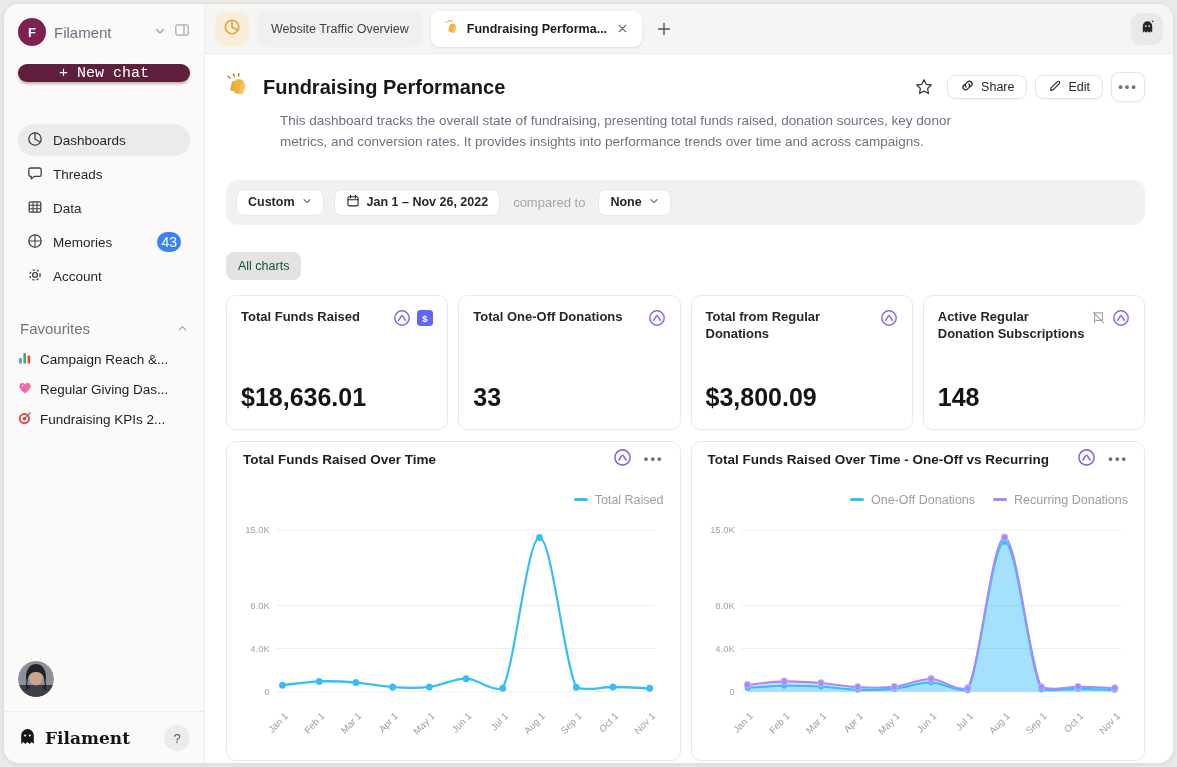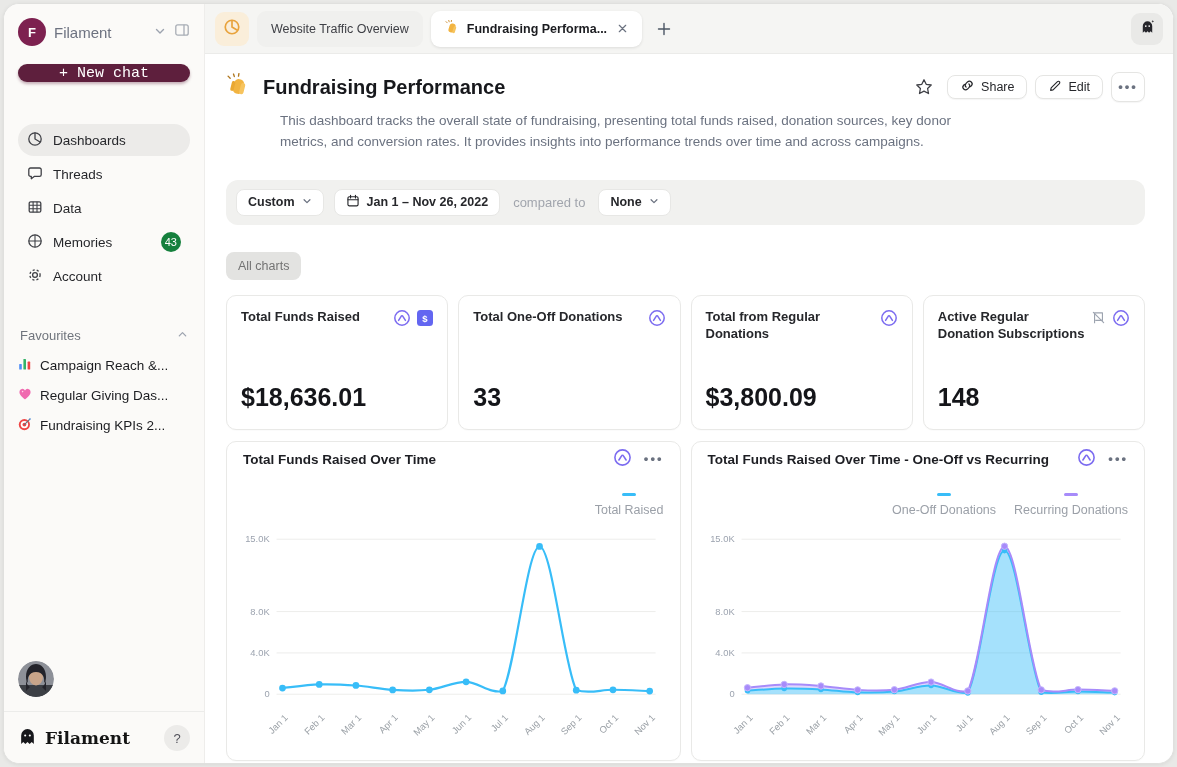--- a/index.html
+++ b/index.html
@@ -9,22 +9,22 @@
   .sidebar{width:201px;min-width:201px;background:#fbfaf8;border-right:1px solid #eeedeb;display:flex;flex-direction:column;padding:14px 14px 12px;}
   .ws-row{display:flex;align-items:center;gap:8px;}
   .ws-avatar{width:28px;height:28px;border-radius:50%;background:#7d2150;color:#fff;font-size:13px;font-weight:700;display:flex;align-items:center;justify-content:center;}
   .ws-name{color:#6d7280;font-size:15px;}
   .ws-right{margin-left:auto;display:flex;align-items:center;gap:8px;color:#9ca3af;}
   .new-chat{margin-top:18px;height:18px;border-radius:10px;background:#5e1f3d;color:#fff;font-size:15px;display:flex;align-items:center;justify-content:center;gap:4px;border:none;box-shadow:0 2px 3px rgba(94,31,61,.35);cursor:pointer;width:100%;font-family:Liberation Mono, monospace;}
   .nav{margin-top:42px;display:flex;flex-direction:column;gap:2px;}
   .nav-item{display:flex;align-items:center;gap:10px;height:32px;padding:0 9px;border-radius:16px;font-size:13.5px;color:#26272b;cursor:pointer;}
   .nav-item.active{background:#ecebe9;}
   .nav-item svg{flex:none;}
-  .nav-badge{margin-left:auto;background:#15803d;color:#fff;border-radius:999px;min-width:20px;height:20px;font-size:11px;display:flex;align-items:center;justify-content:center;padding:0 4px;}
-  .fav-head{margin-top:36px;display:flex;align-items:center;justify-content:space-between;color:#70757d;font-size:13px;padding:0 2px;}
+  .nav-badge{margin-left:auto;background:#3b82f6;color:#fff;border-radius:999px;min-width:20px;height:20px;font-size:14px;display:flex;align-items:center;justify-content:center;padding:0 4px;}
+  .fav-head{margin-top:28px;display:flex;align-items:center;justify-content:space-between;color:#70757d;font-size:15px;padding:0 2px;}
   .fav-list{margin-top:14px;display:flex;flex-direction:column;gap:13px;}
   .fav-item{display:flex;align-items:center;gap:8px;font-size:13.5px;color:#1c1d21;cursor:pointer;}
   .side-bottom{margin-top:auto;}
   .avatar{width:36px;height:36px;border-radius:50%;overflow:hidden;display:block;}
   .side-divider{height:1px;background:#ececea;margin:14px -14px 0;}
   .brand-row{display:flex;align-items:center;gap:8px;padding-top:13px;}
   .brand-name{font-family:"DejaVu Serif","Liberation Serif",serif;font-weight:700;font-size:17px;color:#141414;}
   .help-btn{margin-left:auto;width:26px;height:26px;border-radius:50%;background:#ecebe9;color:#52525b;font-size:13px;display:flex;align-items:center;justify-content:center;cursor:pointer;}
   
   .main{flex:1;display:flex;flex-direction:column;min-width:0;background:#fff;}
@@ -41,35 +41,35 @@
   .header-row{display:flex;align-items:center;}
   .h-title{font-size:20px;font-weight:700;color:#17181c;margin-left:12px;}
   .h-actions{margin-left:auto;display:flex;gap:8px;align-items:center;}
   .icon-btn{width:30px;height:30px;display:flex;align-items:center;justify-content:center;border-radius:8px;cursor:pointer;background:transparent;border:none;}
   .btn{height:24px;padding:0 12px;border:1px solid #e5e5e3;border-radius:8px;background:#fff;display:flex;align-items:center;gap:6px;font-size:12.5px;color:#26272b;box-shadow:0 1px 1px rgba(0,0,0,.04);cursor:pointer;}
   .more-btn{width:34px;height:30px;border:1px solid #e5e5e3;border-radius:8px;background:#fff;display:flex;align-items:center;justify-content:center;color:#4b5563;cursor:pointer;box-shadow:0 1px 1px rgba(0,0,0,.04);}
   .desc{margin:9px 0 0 54px;max-width:692px;color:#6b7280;font-size:13.5px;line-height:1.55;}
   .filterbar{margin-top:27px;background:#f1f1ef;border-radius:12px;padding:9px 10px;display:flex;align-items:center;gap:10px;}
   .fbtn{background:#fff;border:1px solid #e7e7e5;border-radius:8px;height:27px;padding:0 11px;display:flex;align-items:center;gap:7px;font-size:12.5px;font-weight:600;color:#26272b;cursor:pointer;}
   .compared{color:#a1a5ad;font-size:13px;padding:0 3px;}
-  .chip{margin-top:27px;display:inline-flex;background:#e3e3e1;border-radius:8px;height:28px;padding:0 12px;align-items:center;font-size:12.5px;color:#737373;cursor:pointer;}
+  .chip{margin-top:27px;display:inline-flex;background:#e3e3e1;border-radius:8px;height:28px;padding:0 12px;align-items:center;font-size:12.5px;color:#14532d;cursor:pointer;}
   .kpi-grid{margin-top:15px;display:grid;grid-template-columns:repeat(4,1fr);gap:10px;}
   .card{background:#fff;border:1px solid #e9e9e7;border-radius:10px;box-shadow:0 1px 1px rgba(0,0,0,.02);}
   .kpi{padding:13px 14px;height:135px;display:flex;flex-direction:column;}
   .kpi-head{display:flex;gap:6px;align-items:flex-start;}
   .kpi-title{font-size:13px;font-weight:700;color:#26272b;line-height:1.3;max-width:152px;}
   .kpi-icons{margin-left:auto;display:flex;gap:6px;align-items:center;flex:none;}
   .kpi-value{margin-top:auto;font-size:25px;font-weight:700;color:#141519;padding-bottom:4px;}
   .charts-grid{margin-top:11px;display:grid;grid-template-columns:1fr 1fr;gap:10px;}
   .chart-card{padding:6px 16px 4px;height:320px;display:flex;flex-direction:column;}
   .cc-head{display:flex;align-items:center;}
   .cc-title{font-size:13.5px;font-weight:700;color:#1d1e23;}
   .cc-icons{margin-left:auto;display:flex;gap:12px;align-items:center;}
   .legend{display:flex;justify-content:flex-end;gap:18px;margin-top:22px;align-items:center;}
-  .lg-item{display:flex;gap:7px;align-items:center;font-size:12.5px;color:#9ba0a8;flex-direction:column;}
+  .lg-item{display:flex;gap:7px;align-items:center;font-size:12.5px;color:#9ba0a8;}
   .lg-dash{width:14px;height:3px;border-radius:2px;background:#ccc;}
   .chart-svg{flex:1;width:100%;margin-top:2px;}
   .bottom-grid{margin-top:14px;display:grid;grid-template-columns:repeat(4,1fr);gap:10px;}
   .bottom-card{padding:13px 14px;height:92px;}
   .dots{letter-spacing:2px;color:#6b7280;font-weight:700;font-size:13px;line-height:0;}
 </style>
 </head>
 <body>
 
 <div class="window">

